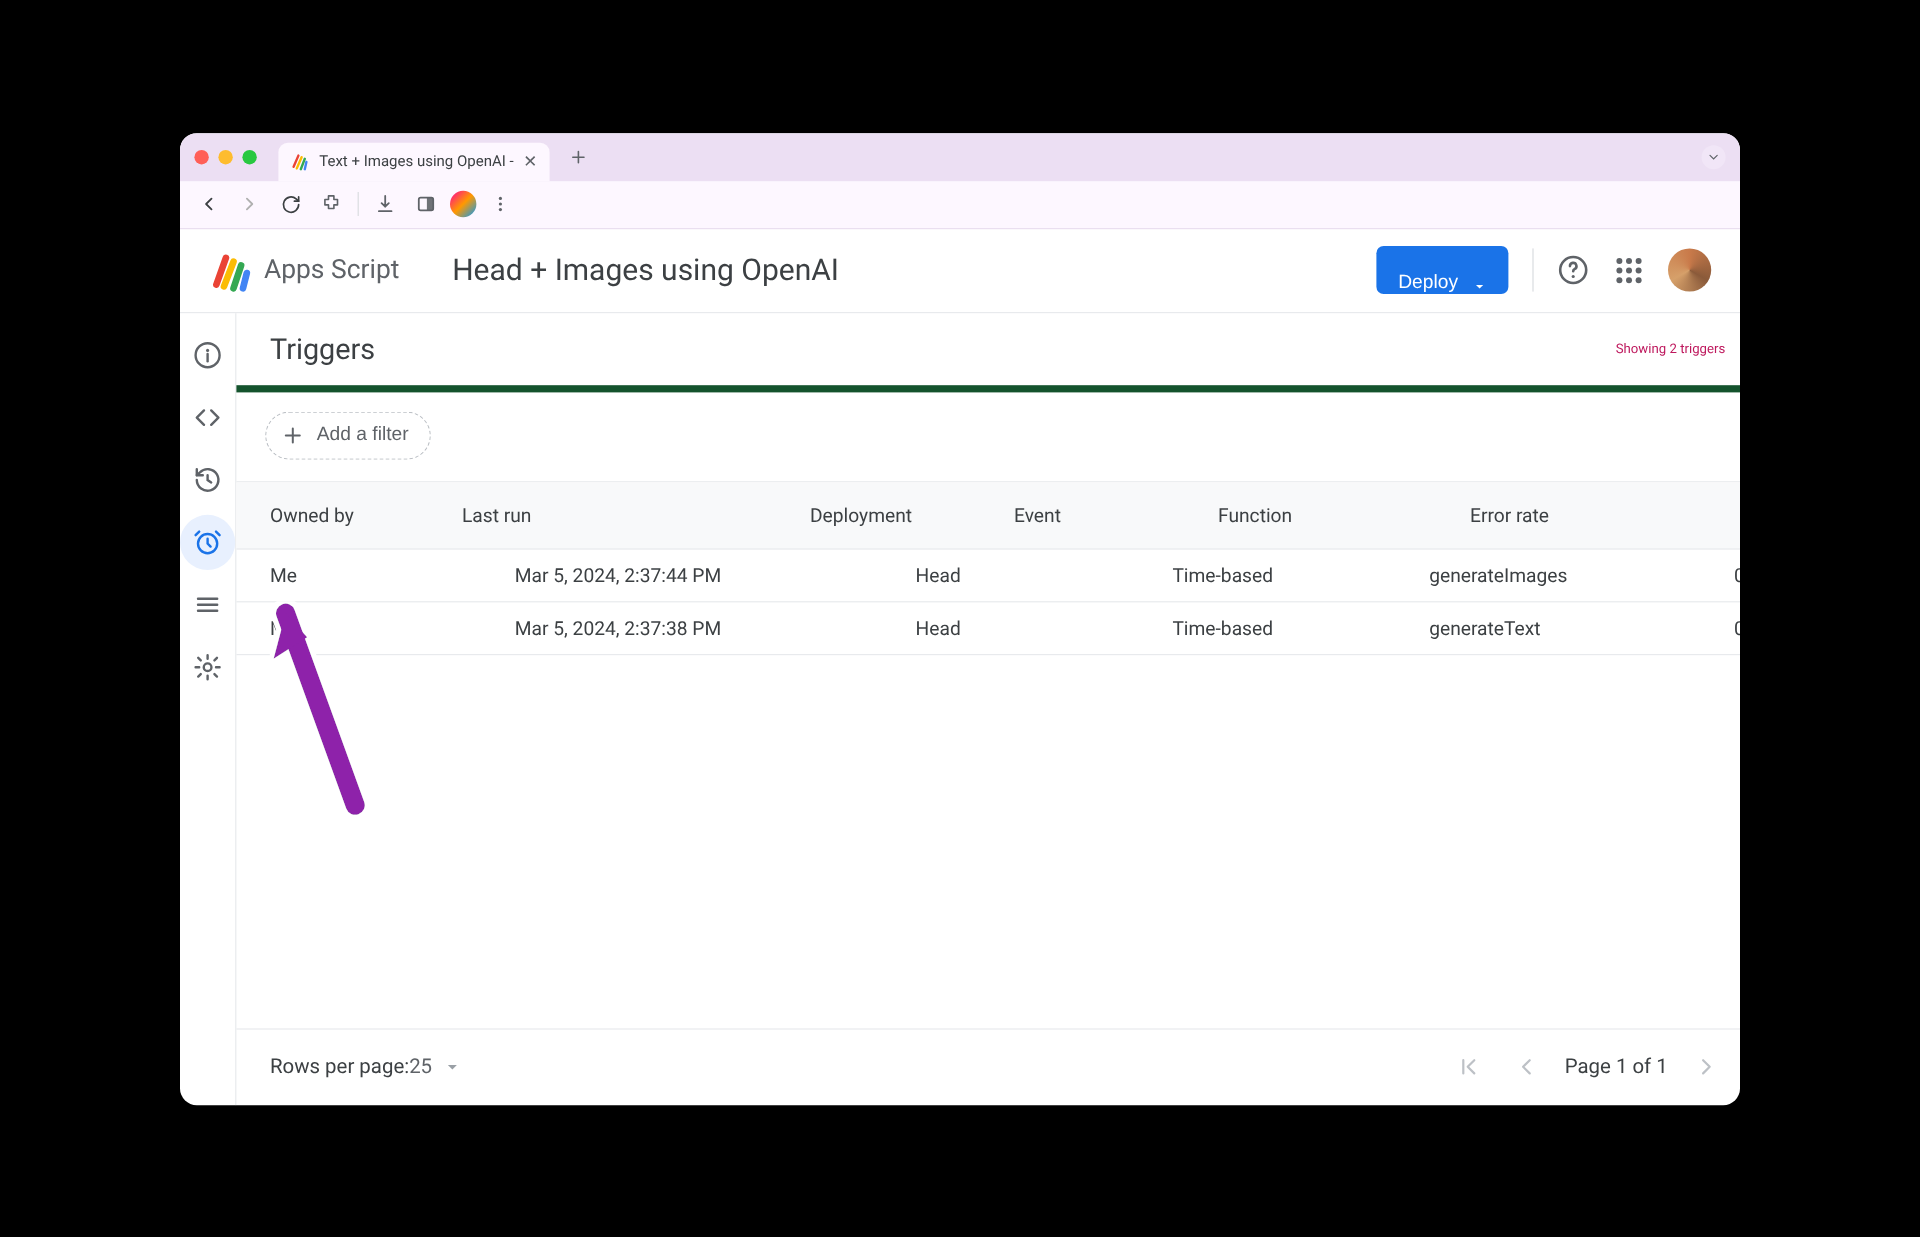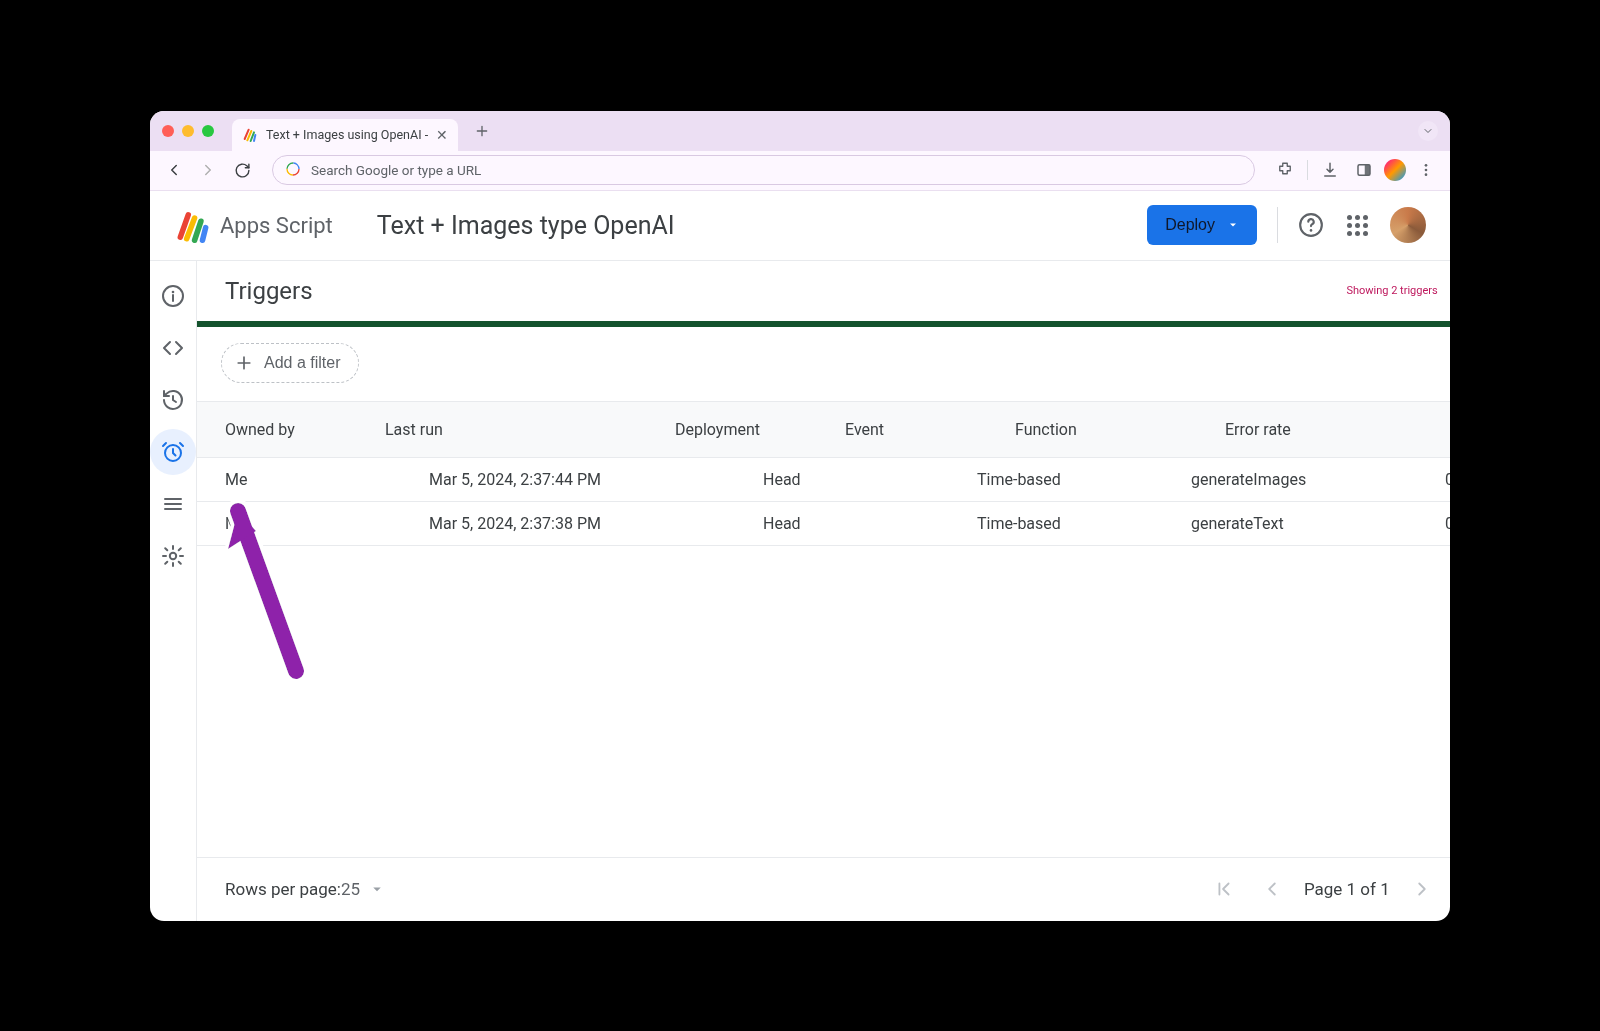--- a/index.html
+++ b/index.html
@@ -89,22 +89,22 @@
     padding: 0 24px;
     border-bottom: 1px solid #e8eaed;
     gap: 16px;
   }
   .apps-script-logo { display:flex; align-items:center; gap:10px; }
   .apps-script-logo .mark { width:36px; height:36px; position:relative; }
   .apps-script-logo .text { font-size: 22px; color:#5f6368; }
   .project-title { font-size: 25px; color:#3c4043; margin-left: 28px; }
   .header-right { margin-left:auto; display:flex; align-items:center; gap:20px; }
   .deploy-btn {
-    background:#1a73e8; color:#0f172a; height:40px; padding:0 18px;
-    border-radius:6px; display:flex; align-items:center; gap:12px;
+    background:#1a73e8; color:#ffffff; height:40px; padding:0 18px;
+    border-radius:6px; display:flex; align-items:flex-end; gap:12px;
     font-size:16px; font-weight:500; border:none;
   }
   .divider-v { width:1px; height:36px; background:#dadce0; }
   .hicon { width:26px; height:26px; color:#5f6368; display:flex; align-items:center; justify-content:center; }
   .apps-grid { display:grid; grid-template-columns:repeat(3,5px); grid-template-rows:repeat(3,5px); gap:3px; }
   .apps-grid span { background:#5f6368; border-radius:50%; width:5px; height:5px; }
   .avatar { width:36px; height:36px; border-radius:50%; background: conic-gradient(#c97a4a,#8a5a3a,#d6a06a,#c97a4a); border:none; }
   
   .app-body { display:flex; height: calc(100% - 150px); }
   .left-rail {
@@ -204,31 +204,20 @@
     <div class="tb-btn disabled">
       <svg width="18" height="18" viewBox="0 0 24 24">
           <path d="M9 18l6-6-6-6" stroke="currentColor" stroke-width="2" fill="none" stroke-linecap="round" stroke-linejoin="round"></path>
         </svg>
     </div>
     <div class="tb-btn">
       <svg width="17" height="17" viewBox="0 0 24 24">
           <path d="M21 12a9 9 0 1 1-3-6.7L21 8" stroke="#3c4043" stroke-width="2" fill="none" stroke-linecap="round"></path>
           <path d="M21 3v5h-5" stroke="#3c4043" stroke-width="2" fill="none" stroke-linecap="round" stroke-linejoin="round"></path>
         </svg>
-    </div>
-    <div class="omnibox">
-      <span>
-        <svg width="16" height="16" viewBox="0 0 24 24">
-            <circle cx="12" cy="12" r="9" fill="none" stroke="#ea4335" stroke-width="2" stroke-dasharray="14 100"></circle>
-            <circle cx="12" cy="12" r="9" fill="none" stroke="#fbbc04" stroke-width="2" stroke-dasharray="14 100" stroke-dashoffset="-14"></circle>
-            <circle cx="12" cy="12" r="9" fill="none" stroke="#34a853" stroke-width="2" stroke-dasharray="14 100" stroke-dashoffset="-28"></circle>
-            <circle cx="12" cy="12" r="9" fill="none" stroke="#4285f4" stroke-width="2" stroke-dasharray="18 100" stroke-dashoffset="-42"></circle>
-          </svg>
-      </span>
-      <span>Search Google or type a URL</span>
     </div>
     <div class="tb-btn">
       <svg width="18" height="18" viewBox="0 0 24 24">
           <path d="M9 3h6v4h4v6h-4v4h-6v-4H5V7h4V3z" stroke="#5f6368" stroke-width="1.8" fill="none" stroke-linejoin="round"></path>
         </svg>
     </div>
     <div style="width:1px;height:20px;background:#dadce0;margin:0 2px;"></div>
     <div class="tb-btn">
       <svg width="18" height="18" viewBox="0 0 24 24">
           <path d="M12 3v12m0 0l-4-4m4 4l4-4M5 20h14" stroke="#5f6368" stroke-width="2" fill="none" stroke-linecap="round" stroke-linejoin="round"></path>
@@ -255,21 +244,21 @@
       <span class="mark">
         <svg width="38" height="38" viewBox="0 0 24 24">
             <path d="M4 19 L9 5" stroke="#ea4335" stroke-width="3.5" stroke-linecap="round"></path>
             <path d="M8 20 L13 7" stroke="#fbbc04" stroke-width="3.5" stroke-linecap="round"></path>
             <path d="M13 21 L17 9" stroke="#34a853" stroke-width="3.5" stroke-linecap="round"></path>
             <path d="M18 21 L20 13" stroke="#4285f4" stroke-width="3.5" stroke-linecap="round"></path>
           </svg>
       </span>
       <span class="text">Apps Script</span>
     </div>
-    <div class="project-title">Text + Images type OpenAI</div>
+    <div class="project-title">Head + Images using OpenAI</div>
     <div class="header-right">
       <button class="deploy-btn">
         <span>Deploy</span>
         <svg width="12" height="12" viewBox="0 0 24 24">
             <path d="M6 9l6 6 6-6" fill="#fff"></path>
           </svg>
       </button>
       <div class="divider-v"></div>
       <div class="hicon">
         <svg width="26" height="26" viewBox="0 0 24 24">

